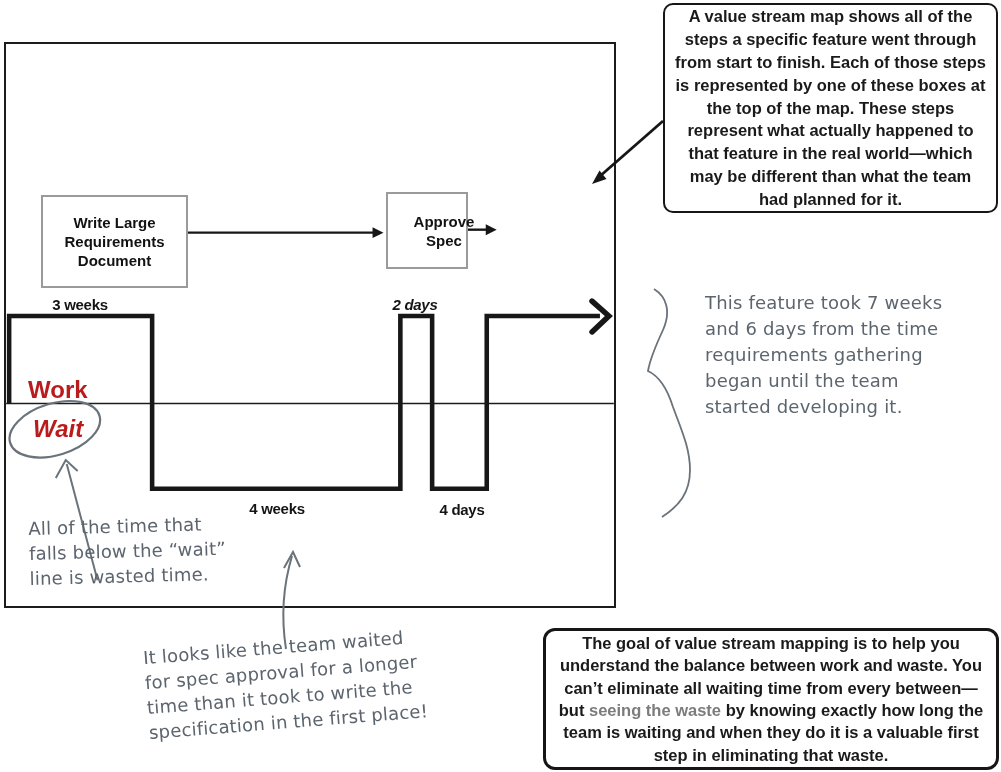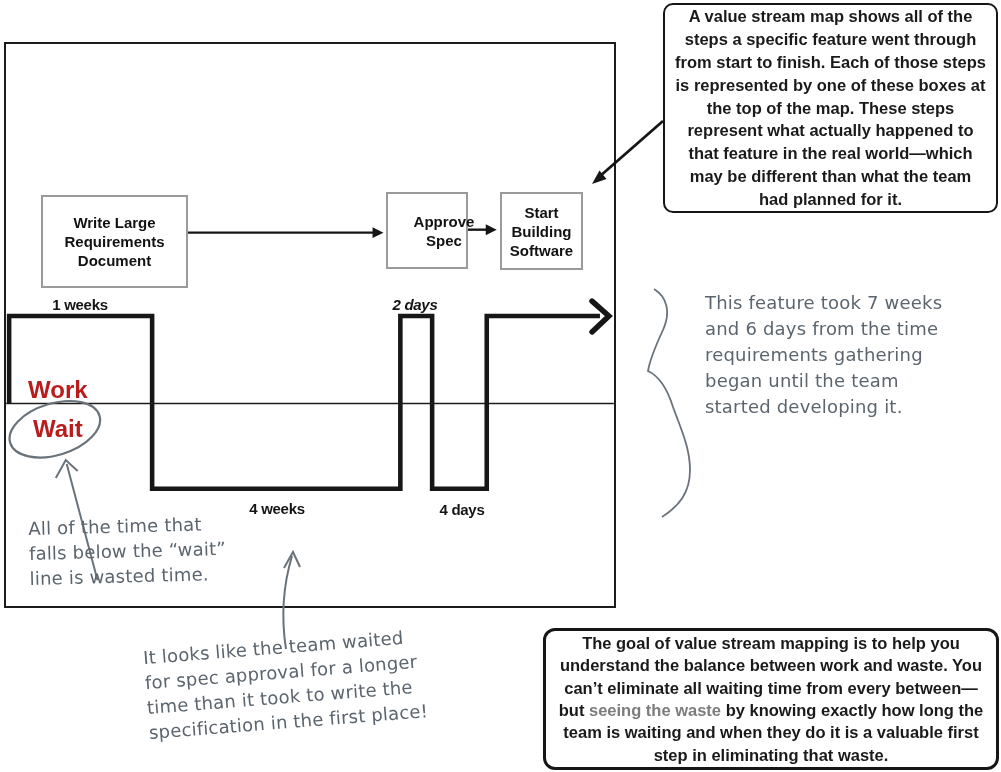--- a/index.html
+++ b/index.html
@@ -69,33 +69,28 @@
 
       <div class="step-box" style="left:35px;top:151px;width:147px;height:93px;">
         <span>Write Large
 Requirements
 Document</span>
       </div>
       <div class="step-box" style="left:380px;top:148px;width:82px;height:77px;padding-left:34px;">
         <span>Approve
 Spec</span>
       </div>
-      <div class="step-box" style="left:494px;top:148px;width:83px;height:78px;">
-        <span>Start
-Building
-Software</span>
-      </div>
 
-      <div class="dur-label" style="left:39px;top:252px;">1 weeks</div>
+      <div class="dur-label" style="left:39px;top:252px;">3 weeks</div>
       <div class="dur-label" style="left:374px;top:252px;font-style:italic;">2 days</div>
       <div class="dur-label" style="left:236px;top:456px;">4 weeks</div>
       <div class="dur-label" style="left:421px;top:457px;">4 days</div>
 
       <div class="axis-label" style="left:22px;top:332px;">Work</div>
-      <div class="axis-label" style="left:27px;top:371px;">Wait</div>
+      <div class="axis-label" style="left:27px;top:371px;font-style:italic;">Wait</div>
 
       <div class="hand tilt-small" style="left:22px;top:472px;font-size:18px;">All of the time that
 falls below the “wait”
 line is wasted time.</div>
     </div>
   </div>
 
   <div class="callout callout-top">
     <span>A value stream map shows all of the steps a specific feature went through from start to finish. Each of those steps is represented by one of these boxes at the top of the map. These steps represent what actually happened to that feature in the real world—which may be different than what the team had planned for it.</span>
   </div>

